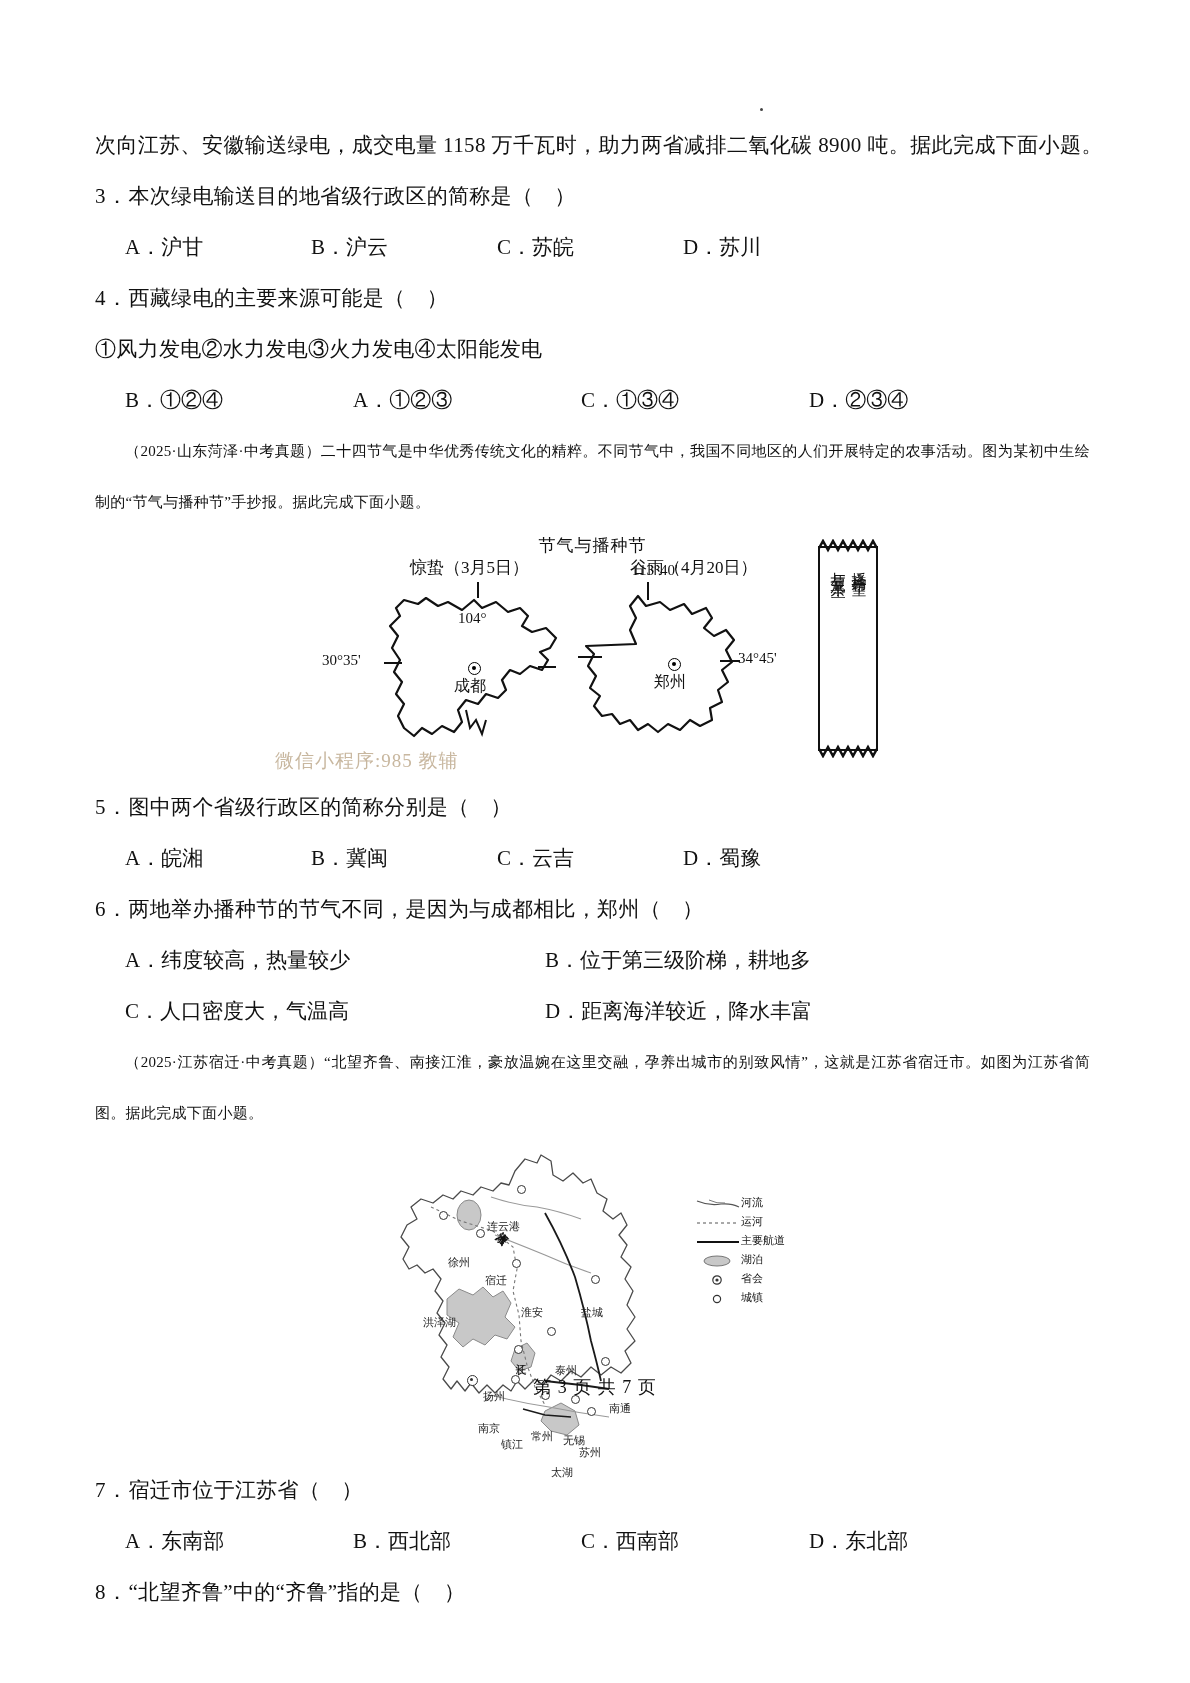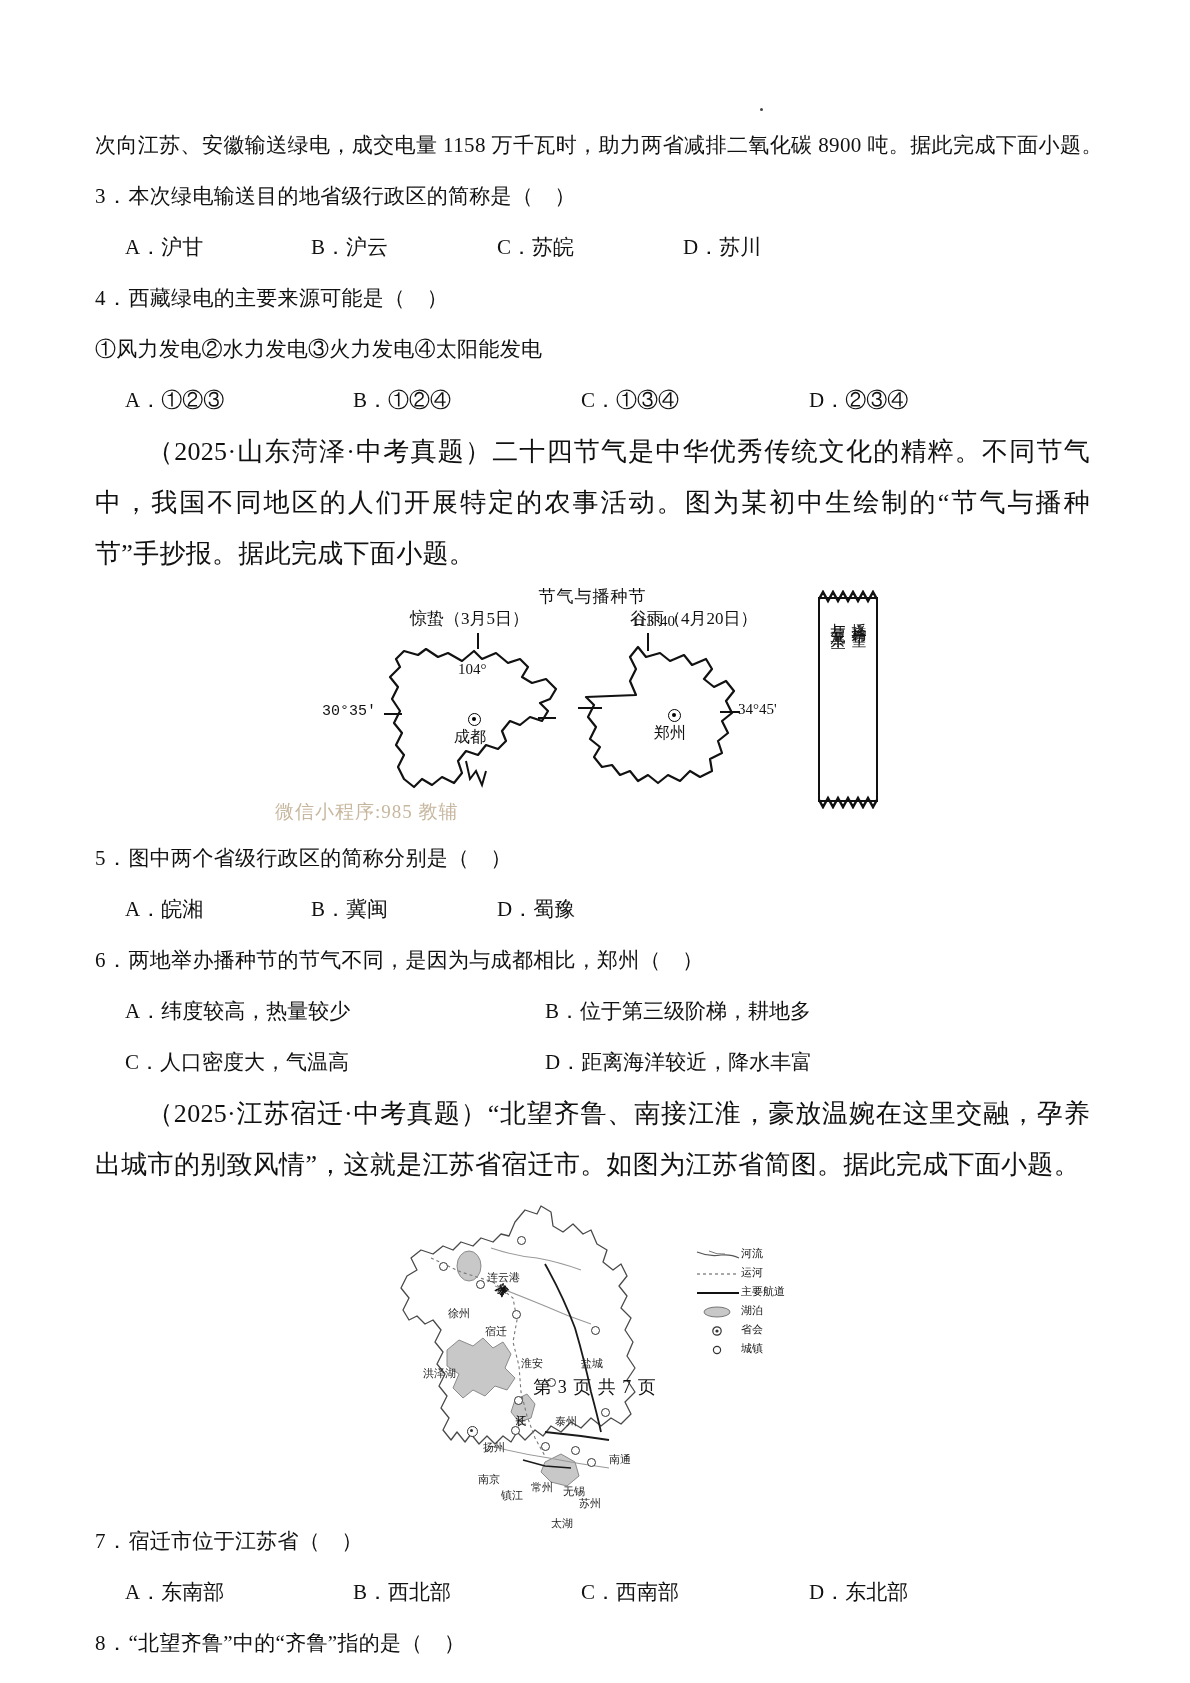--- a/index.html
+++ b/index.html
@@ -33,21 +33,21 @@
     border-radius: 50%;
   }
   p.body-line {
     margin: 0 0 0 0;
     font-size: 21px;
     line-height: 51px;
     letter-spacing: 0.4px;
     white-space: nowrap;
   }
   .para {
-    font-size: 26px;
+    font-size: 15px;
     line-height: 51px;
     letter-spacing: 0.3px;
     margin: 0;
     text-align: justify;
     text-justify: inter-ideograph;
   }
   .para-indent { text-indent: 2em; }
   .qline {
     font-size: 21px;
     line-height: 51px;
@@ -243,22 +243,22 @@
     <span class="opt">B．沪云</span>
     <span class="opt">C．苏皖</span>
     <span class="opt">D．苏川</span>
   </div>
 
   <p class="qline"><span class="qnum">4．</span><span>西藏绿电的主要来源可能是（　）</span></p>
 
   <p class="qline">①风力发电②水力发电③火力发电④太阳能发电</p>
 
   <div class="options wide">
+    <span class="opt">B．①②④</span>
     <span class="opt">A．①②③</span>
-    <span class="opt">B．①②④</span>
     <span class="opt">C．①③④</span>
     <span class="opt">D．②③④</span>
   </div>
 
   <p class="para para-indent"><span>（2025·山东菏泽·中考真题）</span><span>二十四节气是中华优秀传统文化的精粹。不同节气中，我国不同地区的</span><span>人们开展特定的农事活动。图为某初中生绘制的“节气与播种节”手抄报。据此完成下面小题。</span></p>
 
   <div class="fig1">
     <div class="fig1-title">节气与播种节</div>
 
     <div class="fig1-inner">
@@ -272,21 +272,21 @@
                  L88 124 L92 136 L84 146 L72 140 L62 148 L52 142 L44 150 L34 142 L28 130 L34 118
                  L26 108 L32 96 L24 86 L30 74 L22 62 L28 50 L20 40 Z" fill="none" stroke="#111" stroke-width="2.2" stroke-linejoin="round"></path>
         <path d="M96 124 L100 142 L106 134 L112 148 L116 134" fill="none" stroke="#111" stroke-width="2"></path>
       </svg>
 
       <div class="lbl" style="left:108px;top:44px;margin-top:32px;">104°</div>
       <svg width="14" height="20" style="position:absolute;left:122px;top:48px;">
           <line x1="6" y1="0" x2="6" y2="16" stroke="#111" stroke-width="2"></line>
         </svg>
 
-      <div class="lbl" style="left:-28px;top:118px;font-family:Liberation Mono, monospace;">30°35'</div>
+      <div class="lbl" style="left:-28px;top:118px;">30°35'</div>
       <svg width="22" height="10" style="position:absolute;left:34px;top:124px;">
           <line x1="0" y1="5" x2="18" y2="5" stroke="#111" stroke-width="2"></line>
         </svg>
       <svg width="22" height="10" style="position:absolute;left:188px;top:128px;">
           <line x1="0" y1="5" x2="18" y2="5" stroke="#111" stroke-width="2"></line>
         </svg>
 
       <div class="citydot" style="left:118px;top:128px;"></div>
       <div class="citylabel" style="left:104px;top:142px;">成都</div>
 
@@ -329,20 +329,21 @@
     </div>
 
     <div class="watermark" style="position:absolute;left:180px;top:214px;">微信小程序:985 教辅</div>
   </div>
 
   <p class="qline" style="margin-top:8px;"><span class="qnum">5．</span><span>图中两个省级行政区的简称分别是（　）</span></p>
 
   <div class="options">
     <span class="opt">A．皖湘</span>
     <span class="opt">B．冀闽</span>
+    <span class="opt">C．云吉</span>
     <span class="opt">D．蜀豫</span>
   </div>
 
   <p class="qline"><span class="qnum">6．</span><span>两地举办播种节的节气不同，是因为与成都相比，郑州（　）</span></p>
 
   <div class="options two">
     <span class="opt">A．纬度较高，热量较少</span>
     <span class="opt">B．位于第三级阶梯，耕地多</span>
   </div>
   <div class="options two">

